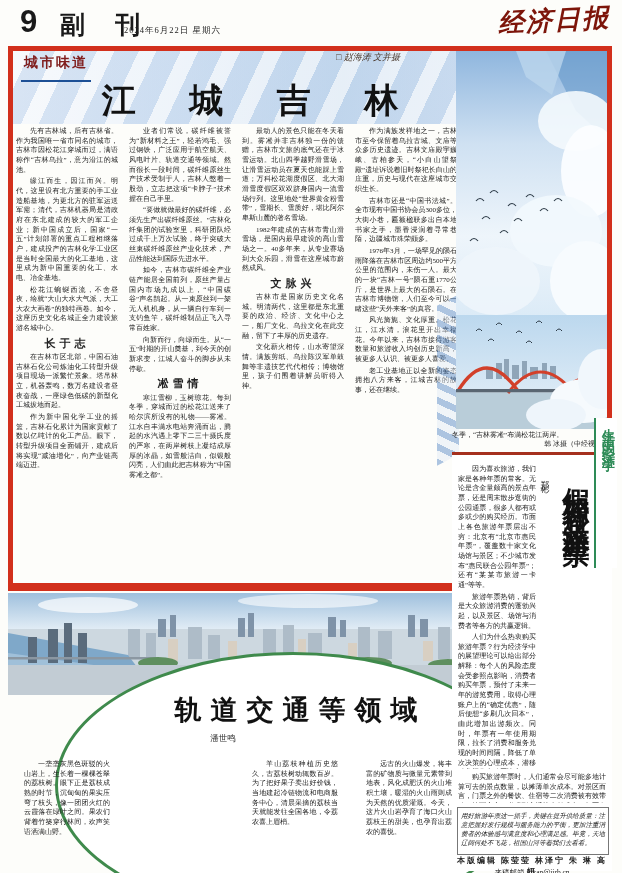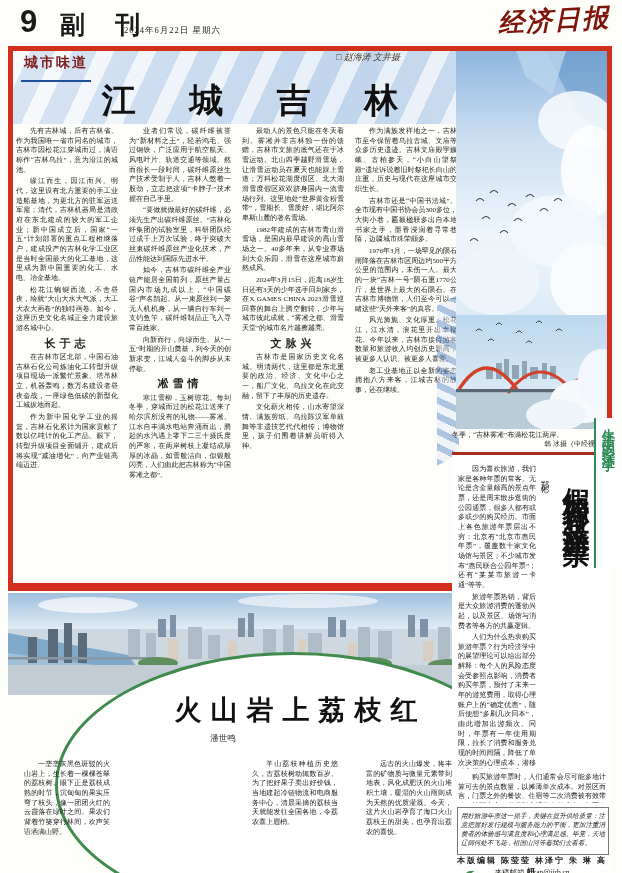--- a/index.html
+++ b/index.html
@@ -108,21 +108,20 @@
     <p>业者们常说，碳纤维被誉为“新材料之王”，轻若鸿毛、强过钢铁，广泛应用于航空航天、风电叶片、轨道交通等领域。然而很长一段时间，碳纤维原丝生产技术受制于人，吉林人憋着一股劲，立志把这项“卡脖子”技术握在自己手里。</p>
     <p>“要做就做最好的碳纤维，必须先生产出碳纤维原丝。”吉林化纤集团的试验室里，科研团队经过成千上万次试验，终于突破大丝束碳纤维原丝产业化技术，产品性能达到国际先进水平。</p>
     <p>如今，吉林市碳纤维全产业链产能居全国前列，原丝产量占国内市场九成以上，“中国碳谷”声名鹊起。从一束原丝到一架无人机机身，从一辆自行车到一支钓鱼竿，碳纤维制品正飞入寻常百姓家。</p>
     <p>向新而行，向绿而生。从“一五”时期的开山奠基，到今天的创新求变，江城人奋斗的脚步从未停歇。</p>
     <p class="subhead">凇雪情</p>
     <p>寒江雪柳，玉树琼花。每到冬季，穿城而过的松花江送来了哈尔滨所没有的礼物——雾凇。江水自丰满水电站奔涌而出，腾起的水汽遇上零下二三十摄氏度的严寒，在两岸树枝上凝结成厚厚的冰晶，如雪般洁白，似银般闪亮，人们由此把吉林称为“中国雾凇之都”。</p>
   </div>
   <div class="col" style="left:242px">
     <p>最动人的景色只能在冬天看到。雾凇并非吉林独一份的馈赠，吉林市文旅的底气还在于冰雪运动。北山四季越野滑雪场，让滑雪运动员在夏天也能踩上雪道；万科松花湖度假区、北大湖滑雪度假区双双跻身国内一流雪场行列。这里地处“世界黄金粉雪带”，雪期长、雪质好，堪比阿尔卑斯山麓的著名雪场。</p>
     <p>1982年建成的吉林市青山滑雪场，是国内最早建设的高山雪场之一。40多年来，从专业赛场到大众乐园，滑雪在这座城市蔚然成风。</p>
-    <p>2024年3月15日，距离18岁生日还有3天的少年选手回到家乡，在X GAMES CHINA 2023滑雪巡回赛的舞台上腾空翻转，少年与城市彼此成就，“雾凇之都、滑雪天堂”的城市名片越擦越亮。</p>
     <p class="subhead">文脉兴</p>
     <p>吉林市是国家历史文化名城。明清两代，这里都是东北重要的政治、经济、文化中心之一，船厂文化、乌拉文化在此交融，留下了丰厚的历史遗存。</p>
     <p>文化薪火相传，山水寄望深情。满族剪纸、乌拉陈汉军单鼓舞等非遗技艺代代相传；博物馆里，孩子们围着讲解员听得入神。</p>
   </div>
   <div class="col" style="left:355px">
     <p>作为满族发祥地之一，吉林市至今保留着乌拉古城、文庙等众多历史遗迹。吉林文庙殿宇巍峨、古柏参天，“小白山望祭殿”遗址诉说着旧时祭祀长白山的庄重，历史与现代在这座城市交织生长。</p>
     <p>吉林市还是“中国书法城”。全市现有中国书协会员300多位，大街小巷，匾额楹联多出自本地书家之手，墨香浸润着寻常巷陌，边疆城市殊荣颇多。</p>
     <p>1976年3月，一场罕见的陨石雨降落在吉林市区周边约500平方公里的范围内，未伤一人。最大的一块“吉林一号”陨石重1770公斤，是世界上最大的石陨石。在吉林市博物馆，人们至今可以一睹这些“天外来客”的真容。</p>
     <p>风光旖旎、文化厚重。松花江，江水清，浪花里开出幸福花。今年以来，吉林市接待游客数量和旅游收入均创历史新高，被更多人认识、被更多人喜爱。</p>
     <p>老工业基地正以全新的姿态拥抱八方来客，江城吉林的故事，还在继续。</p>
@@ -261,21 +260,21 @@
           <ellipse cx="250" cy="70" rx="26" ry="6"></ellipse>
         <ellipse cx="360" cy="70" rx="24" ry="6"></ellipse>
           <ellipse cx="440" cy="72" rx="20" ry="6"></ellipse>
       </g>
       <rect y="72" width="462" height="30" fill="#c2ccd4"></rect>
     </svg>
   </div>
   <div class="greenline"></div>
   <div class="ellipse"></div>
 
-  <div class="lytitle">火山岩上荔枝红</div>
+  <div class="lytitle">轨道交通等领域</div>
   <div class="lyauthor">潘世鸣</div>
   <div class="lycol" style="left:16px">
     <p>一垄垄灰黑色斑驳的火山岩上，生长着一棵棵苍翠的荔枝树。眼下正是荔枝成熟的时节，沉甸甸的果实压弯了枝头，像一团团火红的云霞落在绿叶之间。果农们背着竹篓穿行林间，欢声笑语洒满山野。</p>
   </div>
   <div class="lycol" style="left:244px">
     <p>羊山荔枝种植历史悠久，古荔枝树动辄数百岁。为了把好果子卖出好价钱，当地建起冷链物流和电商服务中心，清晨采摘的荔枝当天就能发往全国各地，令荔农喜上眉梢。</p>
   </div>
   <div class="lycol" style="left:358px">
     <p>远古的火山爆发，将丰富的矿物质与微量元素带到地表，风化成肥沃的火山堆积土壤，暖湿的火山雨则成为天然的优质灌溉。今天，这片火山岩孕育了海口火山荔枝王的甜美，也孕育出荔农的喜悦。</p>
   </div>

